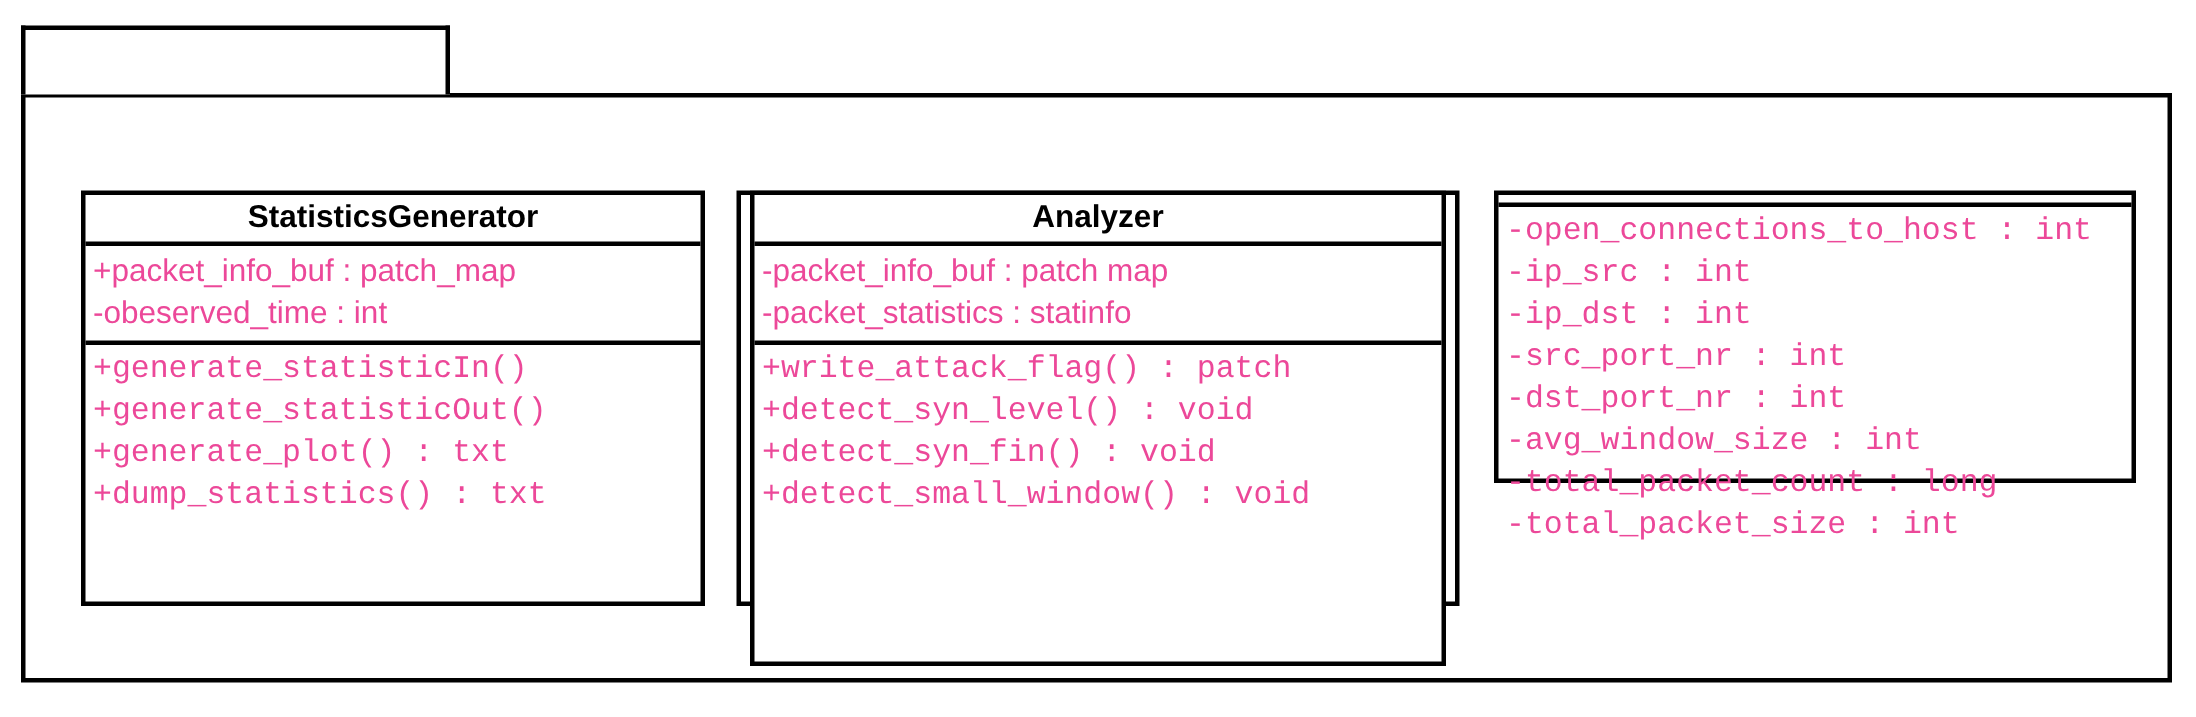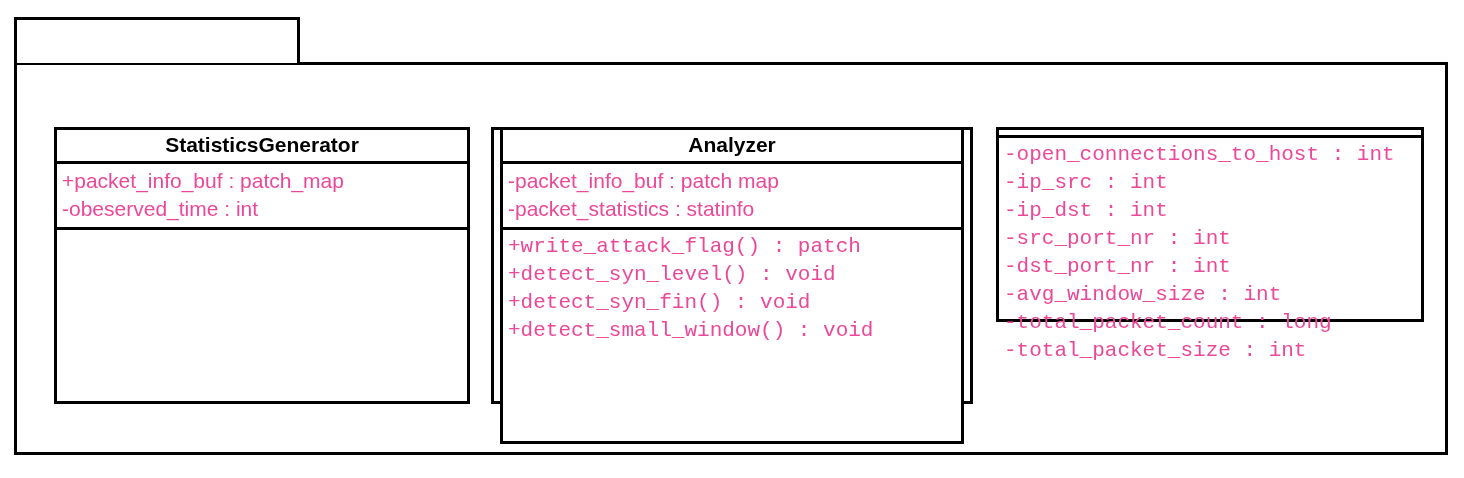--- a/index.html
+++ b/index.html
@@ -150,20 +150,26 @@
 
   <div class="package-body"></div>
 
   <div class="package-title">Inspection</div>
 
   <div class="class-box" id="class-statisticsgenerator">
     <div class="cls-header">StatisticsGenerator</div>
     <div class="cls-compartment with-rule">
       <div class="cls-line">+packet_info_buf : patch_map</div>
       <div class="cls-line">-obeserved_time : int</div>
+    </div>
+    <div class="cls-compartment grow">
+      <div class="cls-line">+generate_statisticIn()</div>
+      <div class="cls-line">+generate_statisticOut()</div>
+      <div class="cls-line">+generate_plot() : txt</div>
+      <div class="cls-line">+dump_statistics() : txt</div>
     </div>
   </div>
 
   <div class="class-box stacked-back" id="class-analyzer-back"></div>
 
   <div class="class-box" id="class-analyzer">
     <div class="cls-header">Analyzer</div>
     <div class="cls-compartment with-rule">
       <div class="cls-line">-packet_info_buf : patch map</div>
       <div class="cls-line">-packet_statistics : statinfo</div>

